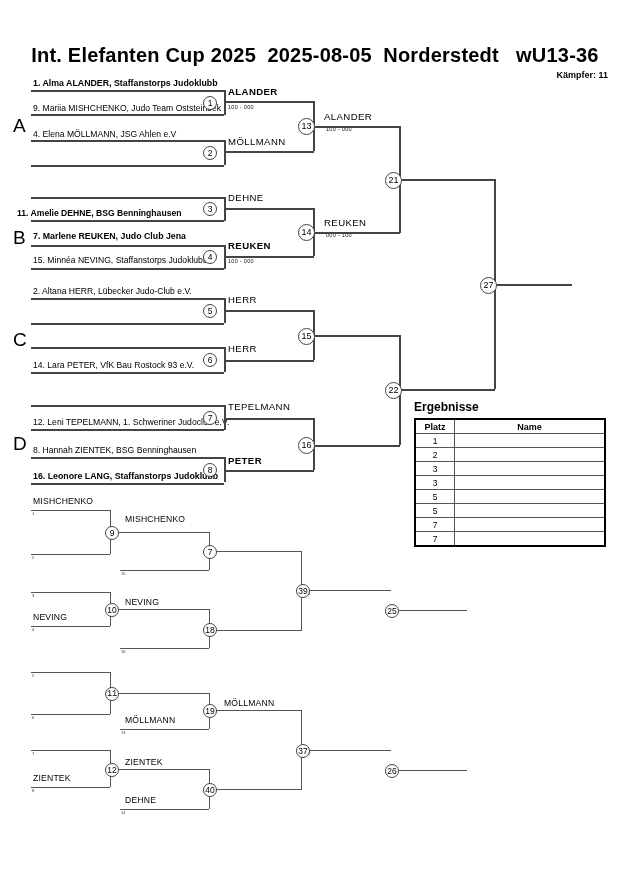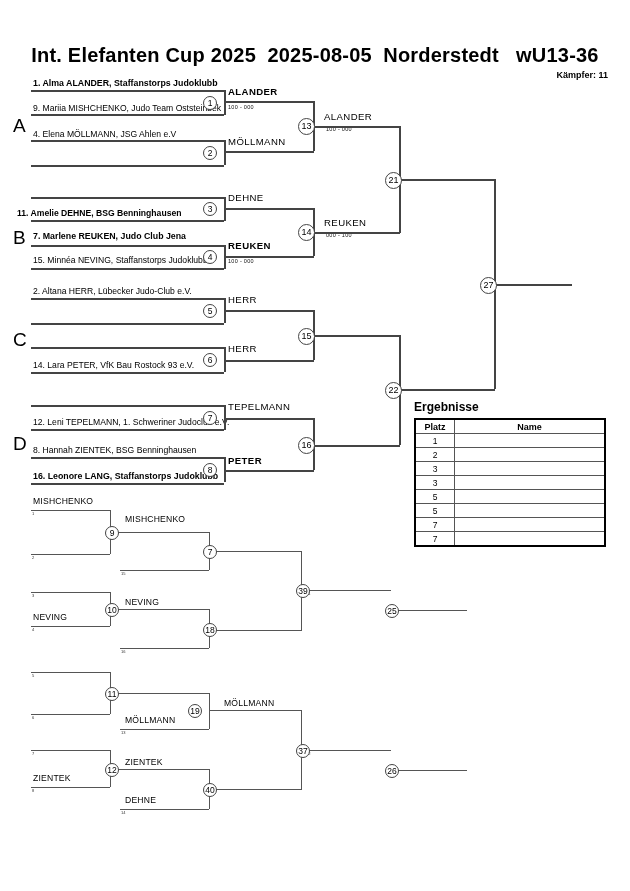--- a/index.html
+++ b/index.html
@@ -207,28 +207,28 @@
 
 <div class="abs vline" style="left:301px;top:551px;height:79px;"></div>
 <div class="abs node" style="left:296px;top:584px;">39</div>
 <div class="abs hline" style="left:301px;top:590px;width:90px;"></div>
 
 <div class="abs hline" style="left:31px;top:672px;width:79px;"></div>
 <div class="abs feednum" style="left:32px;top:674px;">5</div>
 <div class="abs hline" style="left:31px;top:714px;width:79px;"></div>
 <div class="abs feednum" style="left:32px;top:716px;">6</div>
 <div class="abs vline" style="left:110px;top:672px;height:42px;"></div>
-<div class="abs node" style="left:105px;top:687px;">11</div>
+<div class="abs node" style="left:105px;top:687px;font-family:Liberation Mono, monospace;">11</div>
 <div class="abs hline" style="left:110px;top:693px;width:99px;"></div>
 
 <div class="abs winner small" style="left:125px;top:715px;">MÖLLMANN</div>
 <div class="abs hline" style="left:120px;top:729px;width:89px;"></div>
 <div class="abs feednum" style="left:121px;top:731px;">13</div>
 <div class="abs vline" style="left:209px;top:693px;height:36px;"></div>
-<div class="abs node" style="left:188px;top:704px;">19</div>
+<div class="abs node" style="left:203px;top:704px;">19</div>
 <div class="abs winner small" style="left:224px;top:698px;">MÖLLMANN</div>
 <div class="abs hline" style="left:209px;top:710px;width:93px;"></div>
 
 <div class="abs hline" style="left:31px;top:750px;width:79px;"></div>
 <div class="abs feednum" style="left:32px;top:752px;">7</div>
 <div class="abs winner small" style="left:33px;top:773px;">ZIENTEK</div>
 <div class="abs hline" style="left:31px;top:787px;width:79px;"></div>
 <div class="abs feednum" style="left:32px;top:789px;">8</div>
 <div class="abs vline" style="left:110px;top:750px;height:37px;"></div>
 <div class="abs node" style="left:105px;top:763px;">12</div>

